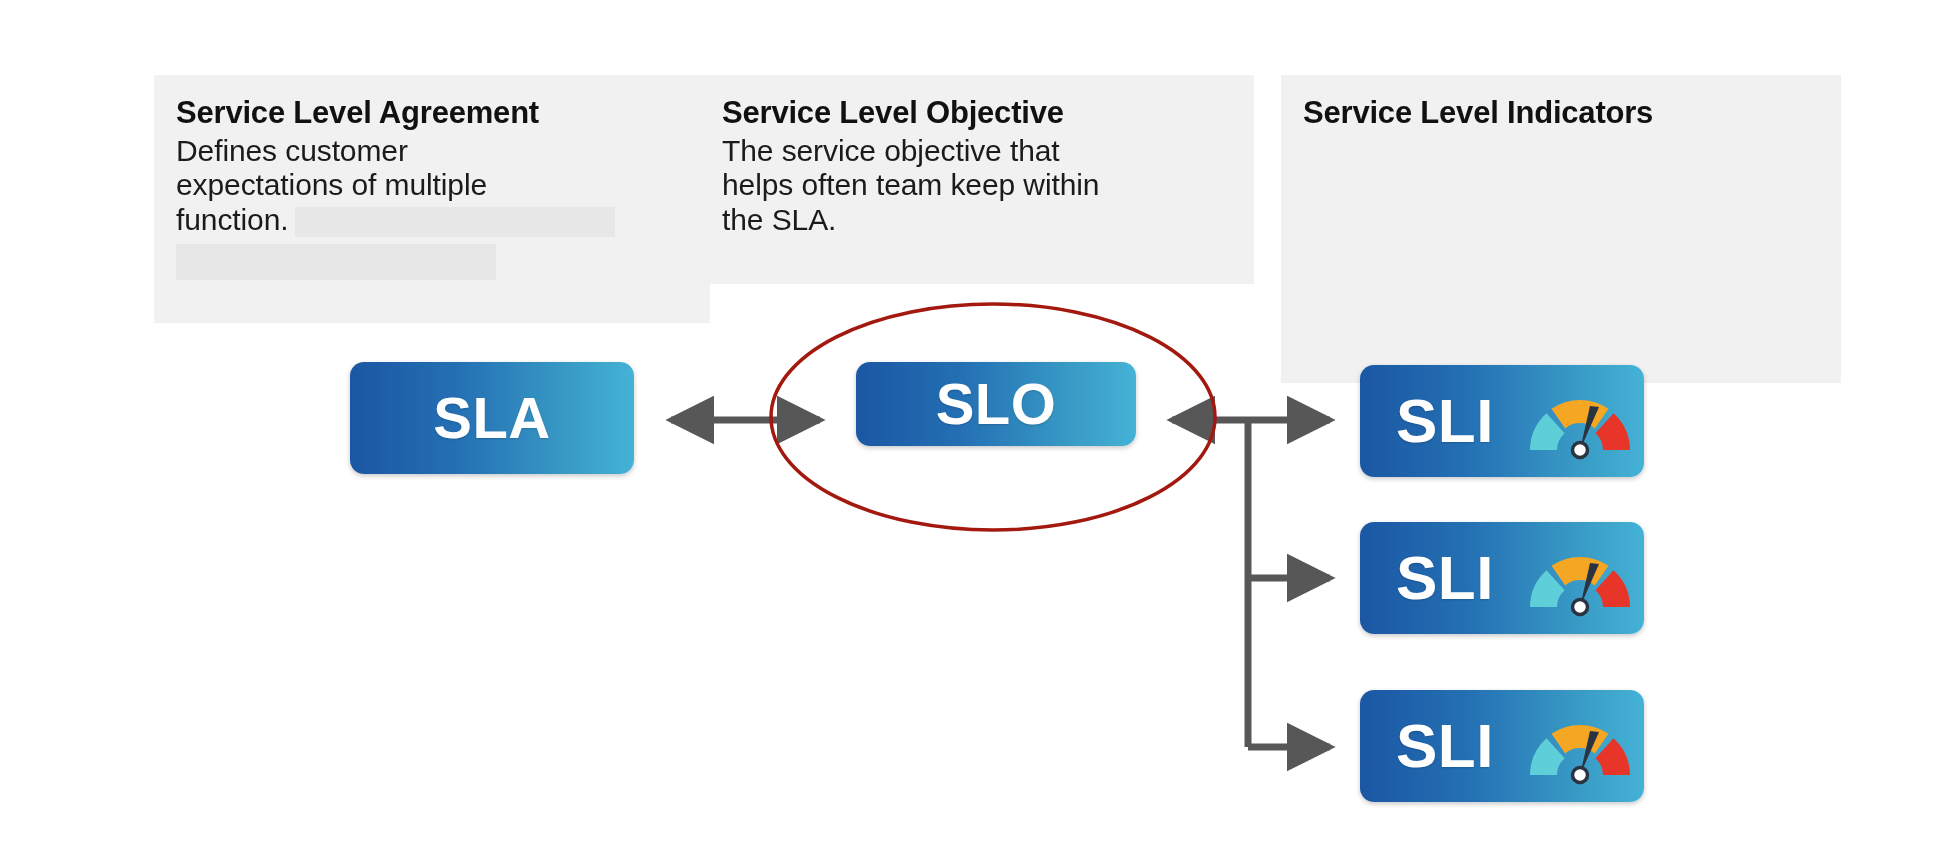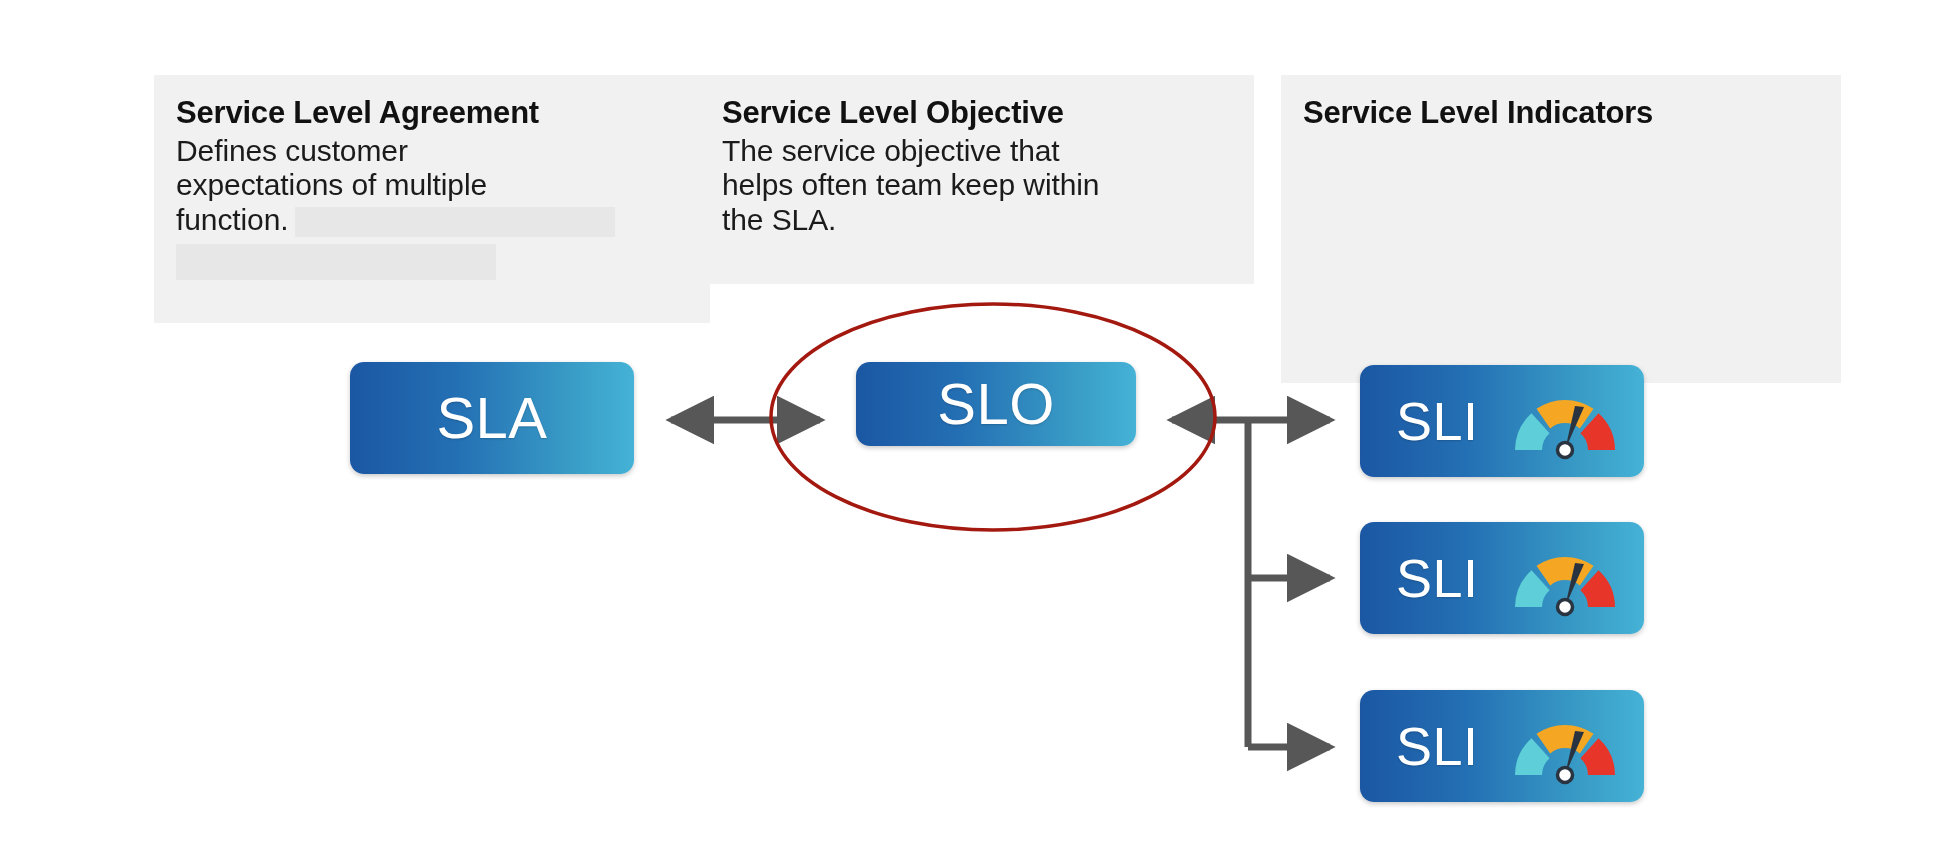--- a/index.html
+++ b/index.html
@@ -68,21 +68,21 @@
     position: absolute;
     border-radius: 14px;
     background: linear-gradient(90deg, #1b57a3 0%, #2470b4 38%, #3a9ec7 80%, #45b2d6 100%);
     box-shadow: 0 2px 5px rgba(0,0,0,0.22);
     display: flex;
     align-items: center;
     box-sizing: border-box;
   }
   .node-label {
     color: #ffffff;
-    font-weight: normal;
+    font-weight: bold;
     font-size: 58px;
     letter-spacing: 0.5px;
     line-height: 1;
     text-shadow: 0 1px 2px rgba(0,0,0,0.18);
     text-align: center;
   }
 
   #node-sla {
     left: 350px; top: 362px; width: 284px; height: 112px;
     justify-content: center;
@@ -94,21 +94,21 @@
   .node-sli {
     width: 284px; height: 112px;
     left: 1360px;
     padding-left: 36px;
     justify-content: flex-start;
   }
   #node-sli-1 { top: 365px; }
   #node-sli-2 { top: 522px; }
   #node-sli-3 { top: 690px; }
 
-  .node-sli .node-label { font-size: 54px; }
+  .node-sli .node-label { font-size: 62px; }
 
   .gauge-icon {
     margin-left: 26px;
     width: 120px;
     height: 78px;
     flex: 0 0 auto;
     display: block;
   }
 </style>
 </head>

